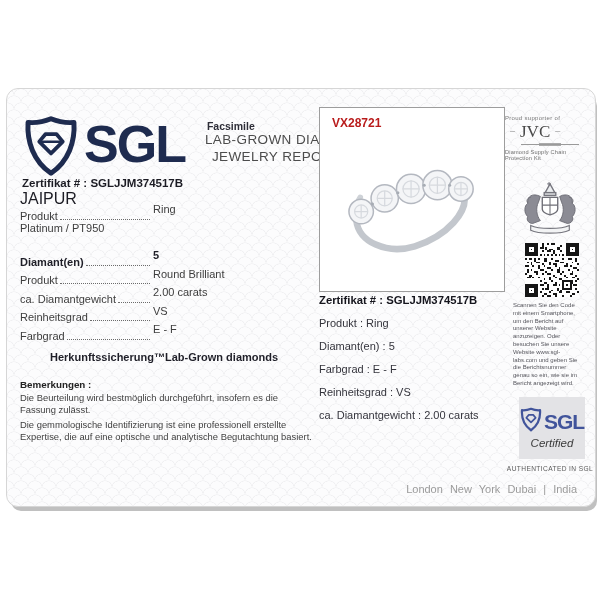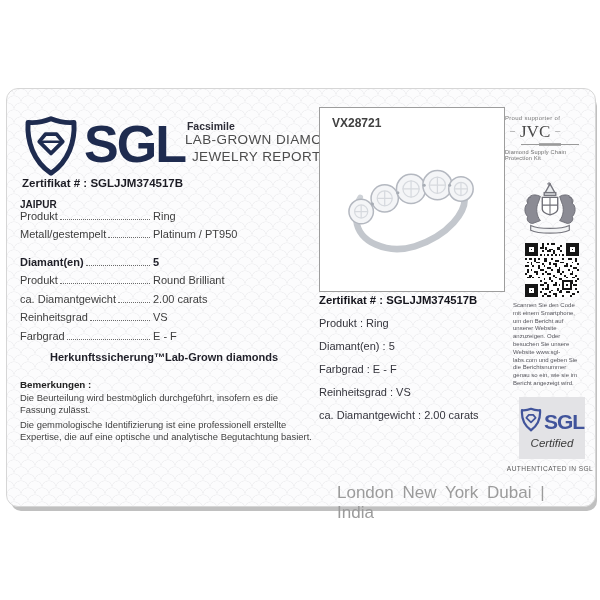--- a/index.html
+++ b/index.html
@@ -12,45 +12,45 @@
     background-image:
       radial-gradient(circle at 50% 100%, rgba(125,125,135,0) 6.5px, rgba(125,125,135,.10) 7px, rgba(125,125,135,0) 8px),
       radial-gradient(circle at 50% 100%, rgba(125,125,135,0) 6.5px, rgba(125,125,135,.10) 7px, rgba(125,125,135,0) 8px);
     background-size:14px 14px;background-position:0 0,7px 7px;
     box-shadow:3px 6px 0 -2px #c0c0c0;
   }
   
   .brand{position:absolute;left:16px;top:26px;display:flex;align-items:flex-start;}
   .brand svg{display:block;}
   .sgl-word{font-size:52px;font-weight:700;color:#1e2b4f;letter-spacing:-2px;line-height:58px;margin-left:5px;}
-  .rep-title{position:relative;margin-left:0;padding-top:16px;color:#4f4f4f;}
+  .rep-title{position:relative;margin-left:20px;padding-top:16px;color:#4f4f4f;}
   .facsimile{position:absolute;left:2px;top:5px;font-size:10.5px;font-weight:700;color:#2e2e38;}
   .rt-line{font-size:13.5px;letter-spacing:.4px;line-height:17px;color:#4c4c4c;}
   .rt-line.l2{margin-left:7px;}
   
   .cert-id{position:absolute;left:15px;top:88px;font-size:11.5px;font-weight:700;color:#1c1c24;}
-  .city{position:absolute;left:13px;top:110px;font-size:10px;font-weight:700;color:#1c1c24;}
+  .city{position:absolute;left:13px;top:101px;font-size:16px;font-weight:400;color:#1c1c24;}
   .fields{position:absolute;left:13px;top:114px;width:310px;}
-  .frow{display:flex;align-items:flex-end;height:18.5px;font-size:11px;color:#3d3d3d;}
+  .frow{display:flex;height:18.5px;font-size:11px;color:#3d3d3d;}
   .frow .lead{display:flex;align-items:flex-end;width:133px;}
   .frow .lbl{white-space:nowrap;}
   .frow .dots{flex:1;border-bottom:1.6px dotted #6b6b6b;margin:0 3px 2px 2px;}
   .frow .val{flex:1;white-space:nowrap;}
   .frow.b{font-weight:700;color:#1f1f28;}
   .frow.gap{margin-top:9px;}
   .origin{position:absolute;left:13px;top:262px;display:flex;font-size:11px;font-weight:700;color:#1f1f28;padding-left:30px;}
   .origin .o-lbl{width:115px;}
   .remarks-title{position:absolute;left:13px;top:290px;font-size:9.8px;font-weight:700;color:#232323;}
   .remark{position:absolute;left:13px;width:292px;font-size:9.4px;line-height:1.32;color:#3f3f3f;}
   .r1{top:303px;}
   .r2{top:330px;}
   
   .photo{position:absolute;left:312px;top:18px;width:184px;height:183px;background:#ffffff;
          border:1px solid #9d9d9d;}
-  .photo-code{position:absolute;left:12px;top:8px;font-size:12px;font-weight:700;color:#404040;}
+  .photo-code{position:absolute;left:12px;top:8px;font-size:12px;font-weight:700;color:#b91c1c;}
   .ring-wrap{position:absolute;left:12px;top:32px;}
   
   .details{position:absolute;left:312px;top:205px;width:190px;}
   .drow{font-size:11px;color:#34343c;height:23px;}
   .drow.b{font-weight:700;font-size:11.3px;color:#15151d;}
   
   .sidebar{position:absolute;left:498px;top:0;width:90px;height:417px;}
   .jvc{position:absolute;left:0;top:26px;width:90px;text-align:left;color:#6d6d6d;}
   .jvc-sup{font-size:6px;letter-spacing:.3px;color:#7b7b7b;}
   .jvc-name{font-family:"Liberation Serif",serif;font-size:17px;color:#4a4a4a;margin-top:1px;}
@@ -63,22 +63,22 @@
   .qr-caption{position:absolute;left:8px;top:213px;width:66px;font-size:6px;line-height:1.3;
               color:#55555c;}
   .badge{position:absolute;left:14px;top:308px;width:66px;height:62px;background:#e3e3e6;
          display:flex;flex-direction:column;align-items:center;justify-content:center;}
   .badge-top{display:flex;align-items:center;}
   .badge-sgl{font-size:21px;font-weight:700;color:#41549b;letter-spacing:-1px;margin-left:2px;}
   .badge-cert{font-size:11.5px;color:#3a3a3a;margin-top:1px;font-style:italic;}
   .auth{position:absolute;left:0;top:376px;width:90px;text-align:center;font-size:6.6px;
         letter-spacing:.4px;color:#5a5a5a;}
   
-  .footer{position:absolute;left:330px;top:394px;width:240px;text-align:left;
-          font-size:17px;color:#9b9b9b;word-spacing:4px;}
+  .footer{position:absolute;left:330px;top:394px;width:240px;text-align:right;
+          font-size:11px;color:#9b9b9b;word-spacing:4px;}
 </style>
 </head>
 <body>
 
 <div class="page">
   <div class="card">
 
     <div class="brand">
       <span>
         <svg width="56" height="62" viewBox="0 0 90 100">
@@ -100,24 +100,20 @@
 
     <div class="fields">
       <div class="frow">
         <span class="lead">
             <span class="lbl">Produkt</span>
             <span class="dots"></span>
           </span>
         <span class="val">Ring</span>
       </div>
       <div class="frow">
-        <span class="lead">
-            <span class="lbl">Metall/gestempelt</span>
-            <span class="dots"></span>
-          </span>
         <span class="val">Platinum / PT950</span>
       </div>
       <div class="frow b gap">
         <span class="lead">
             <span class="lbl">Diamant(en)</span>
             <span class="dots"></span>
           </span>
         <span class="val">5</span>
       </div>
       <div class="frow">

